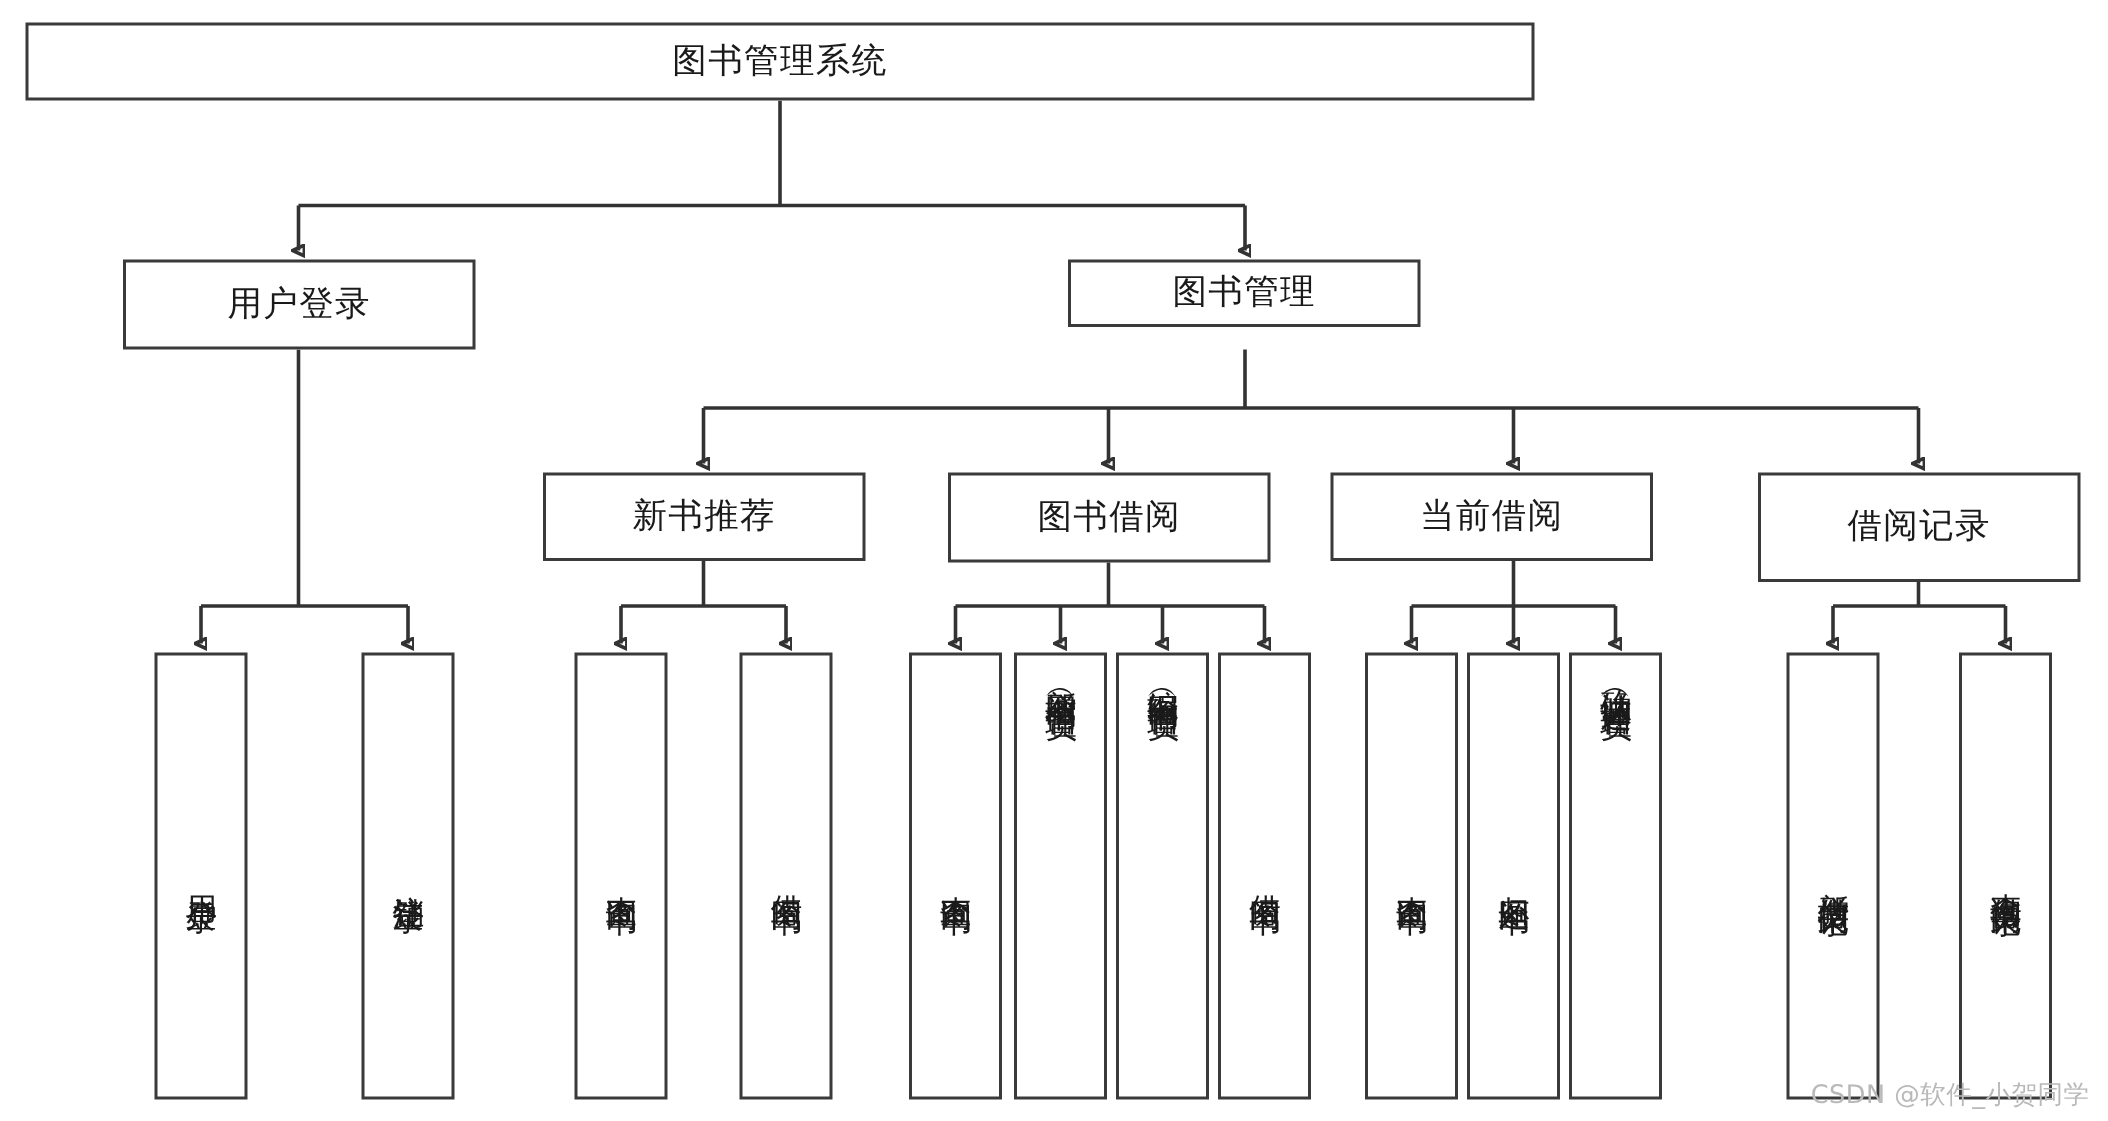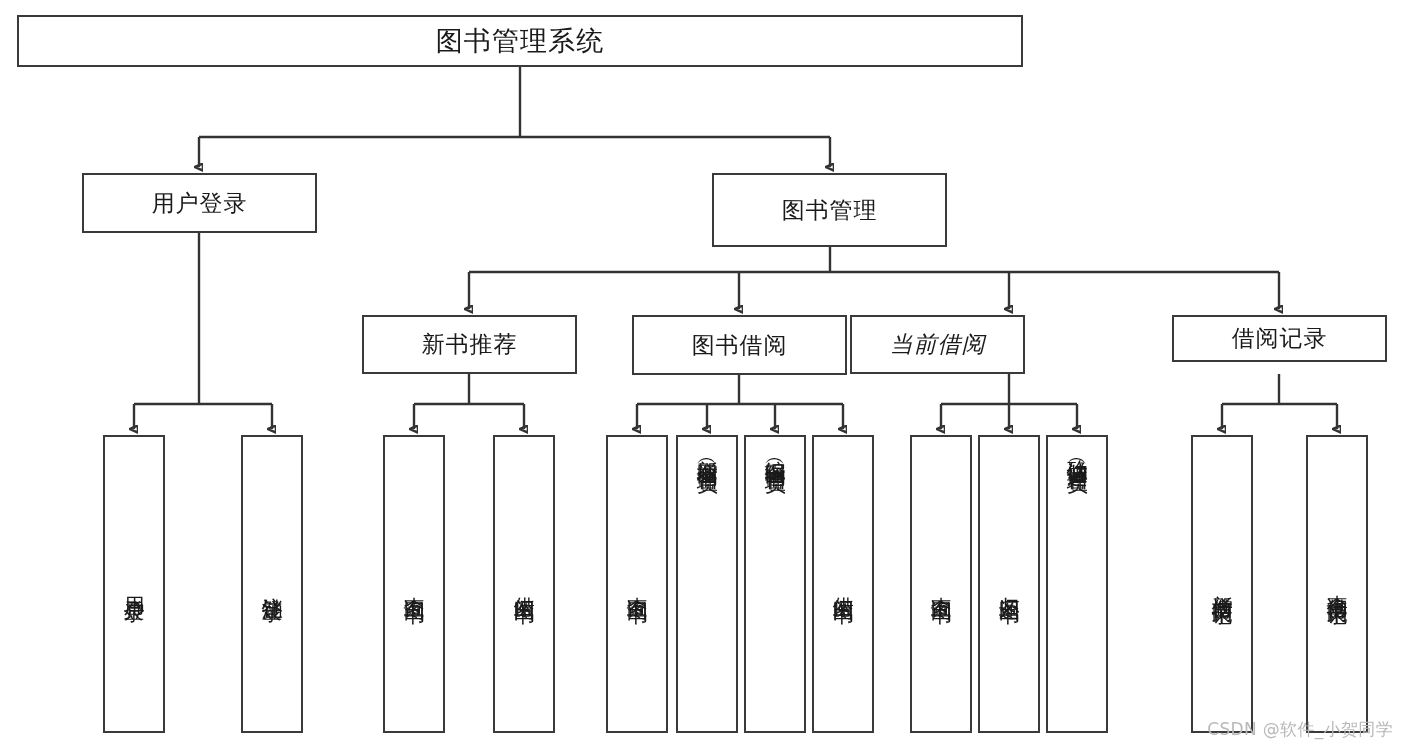--- a/index.html
+++ b/index.html
@@ -33,21 +33,21 @@
     text-align: center;
     line-height: 1.05;
     letter-spacing: 0.04em;
     white-space: pre;
   }
   
   .node.horiz .node-label {
     font-size: 23px;
     writing-mode: horizontal-tb;
   }
-  .node.root .node-label { font-size: 27px; }
+  .node.root .node-label { font-size: 23px; }
   
   .node.vert {
     align-items: flex-start;
     justify-content: center;
     padding-top: 6px;
   }
   .node.vert .node-label {
     writing-mode: vertical-rl;
     text-orientation: upright;
     font-size: 21px;
@@ -135,34 +135,34 @@
     <line x1="1337" y1="404" x2="1337" y2="429" marker-end="url(#arrow)"></line>
   </svg>
 
   <div class="node horiz root" style="left:17px; top:15px; width:1006px; height:52px;">
     <span class="node-label">图书管理系统</span>
   </div>
 
   <div class="node horiz" style="left:82px; top:173px; width:235px; height:60px;">
     <span class="node-label">用户登录</span>
   </div>
-  <div class="node horiz" style="left:712px; top:173px; width:235px; height:74px;">
+  <div class="node horiz" style="left:712px; top:173px; width:235px; height:45px;">
     <span class="node-label">图书管理</span>
   </div>
 
   <div class="node horiz" style="left:362px; top:315px; width:215px; height:59px;">
     <span class="node-label">新书推荐</span>
   </div>
   <div class="node horiz" style="left:632px; top:315px; width:215px; height:60px;">
     <span class="node-label">图书借阅</span>
   </div>
-  <div class="node horiz" style="left:850px; top:315px; width:175px; height:59px;font-style:italic;">
+  <div class="node horiz" style="left:887px; top:315px; width:215px; height:59px;">
     <span class="node-label">当前借阅</span>
   </div>
-  <div class="node horiz" style="left:1172px; top:315px; width:215px; height:47px;">
+  <div class="node horiz" style="left:1172px; top:315px; width:215px; height:73px;">
     <span class="node-label">借阅记录</span>
   </div>
 
   <div class="node vert center-text" style="left:103px; top:435px; width:62px; height:298px;">
     <span class="node-label">用户登录</span>
   </div>
   <div class="node vert center-text" style="left:241px; top:435px; width:62px; height:298px;">
     <span class="node-label">注销登录</span>
   </div>
 

